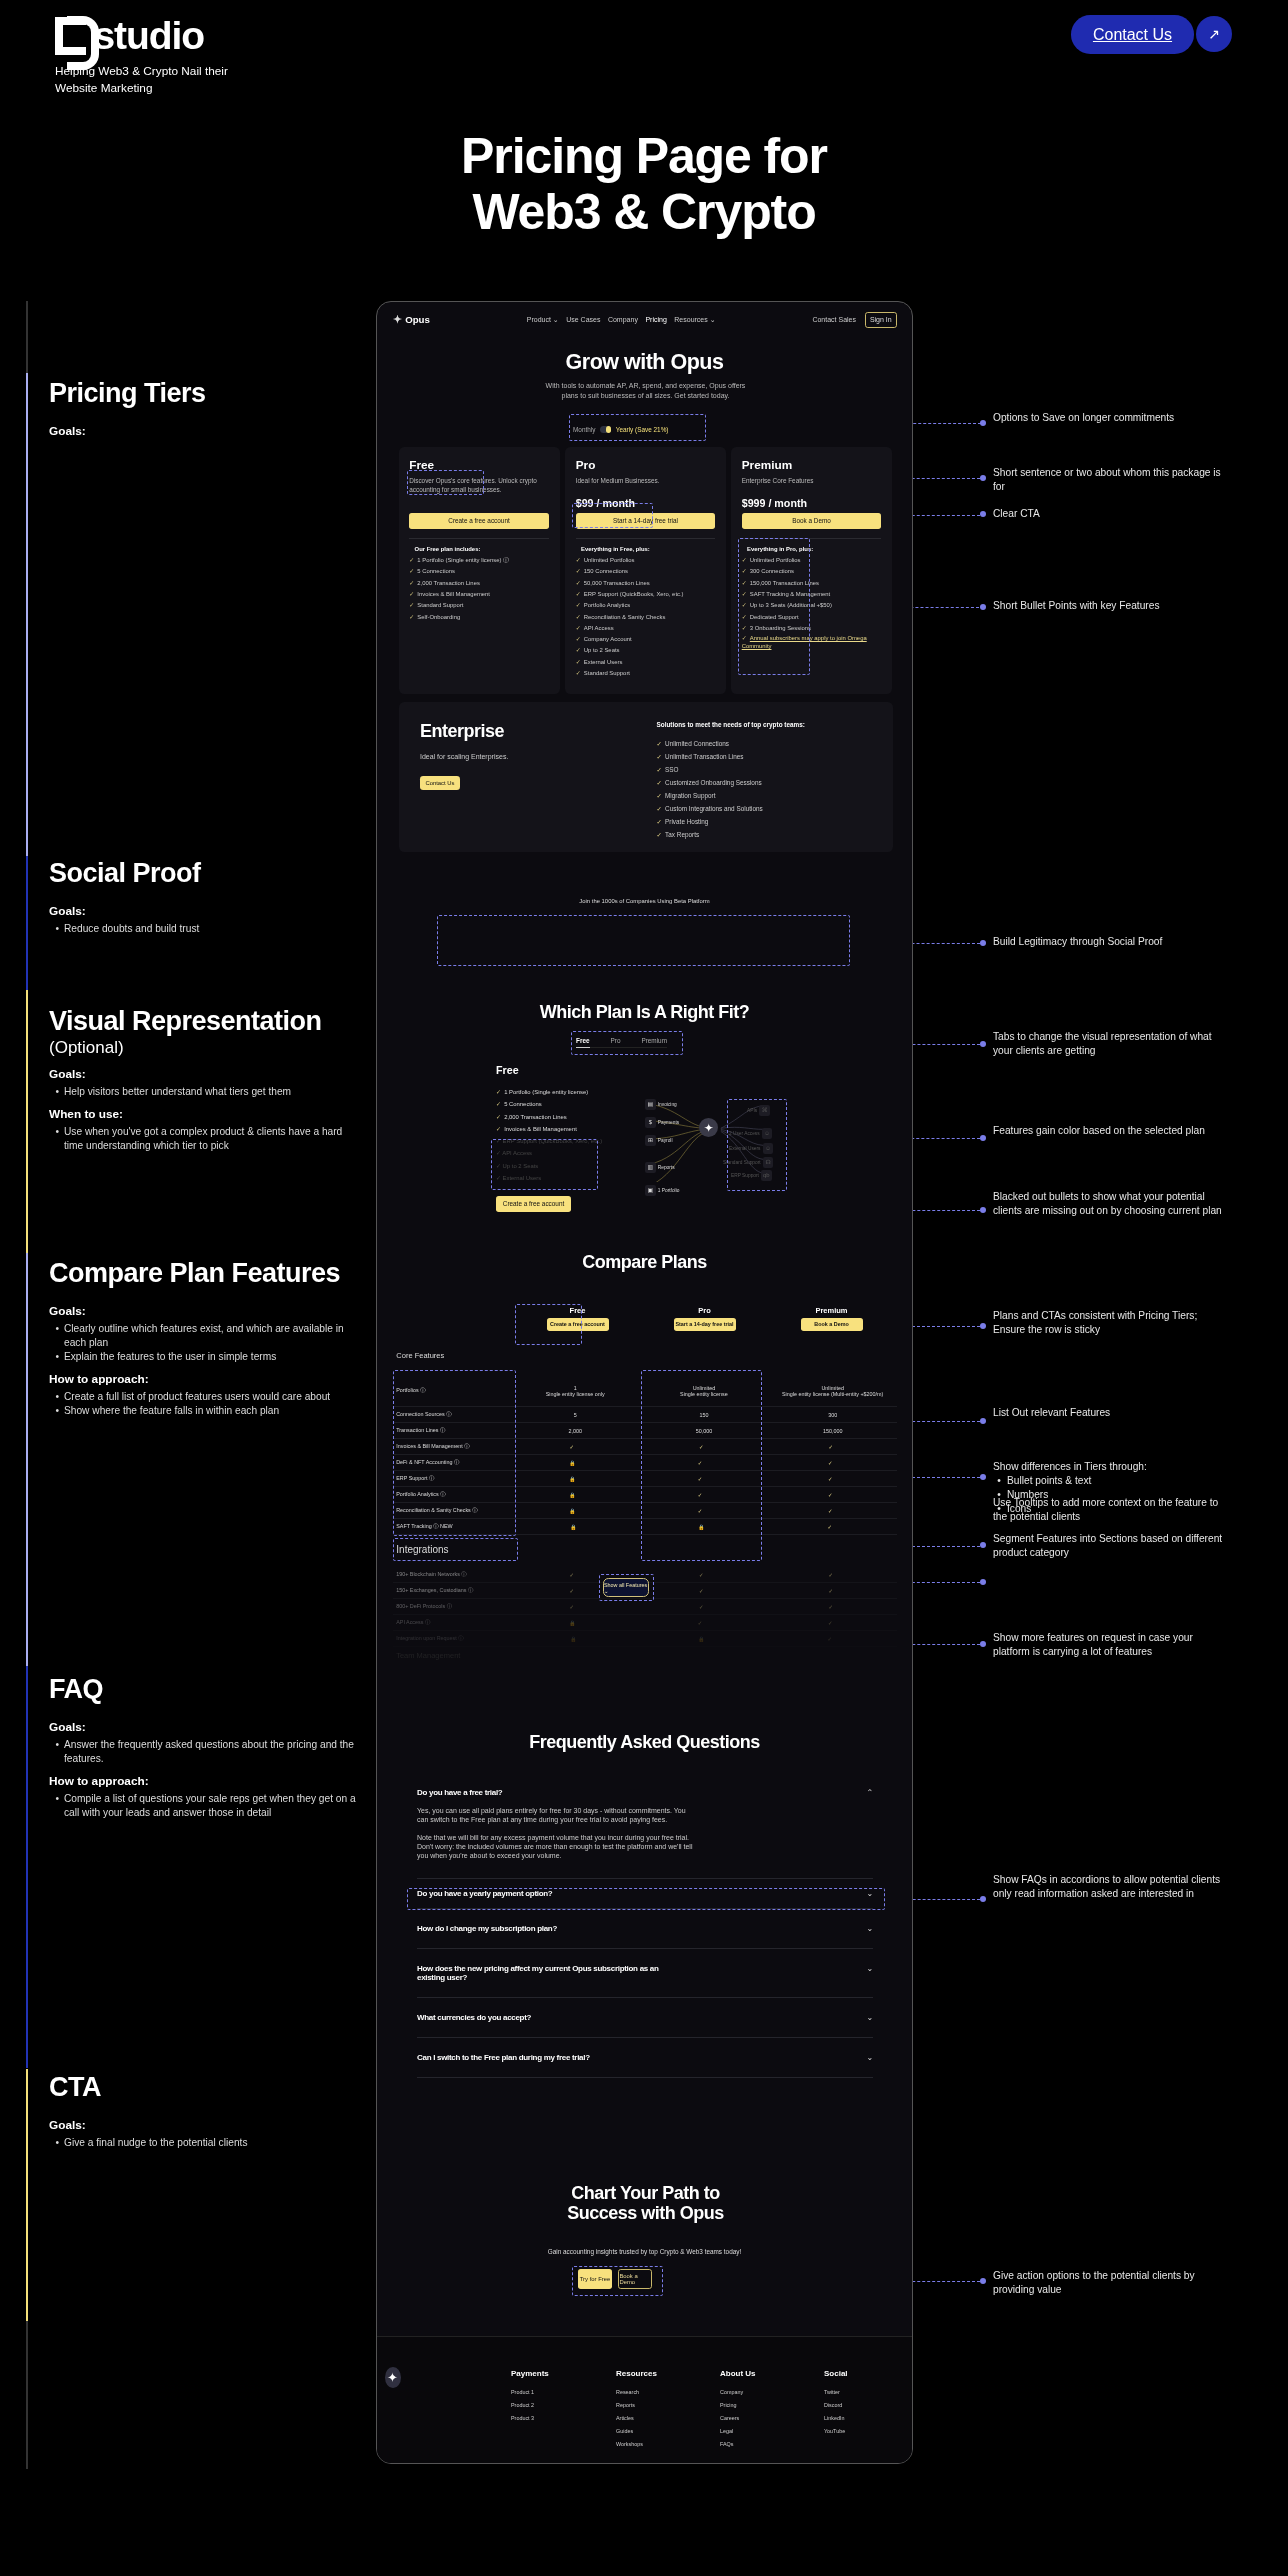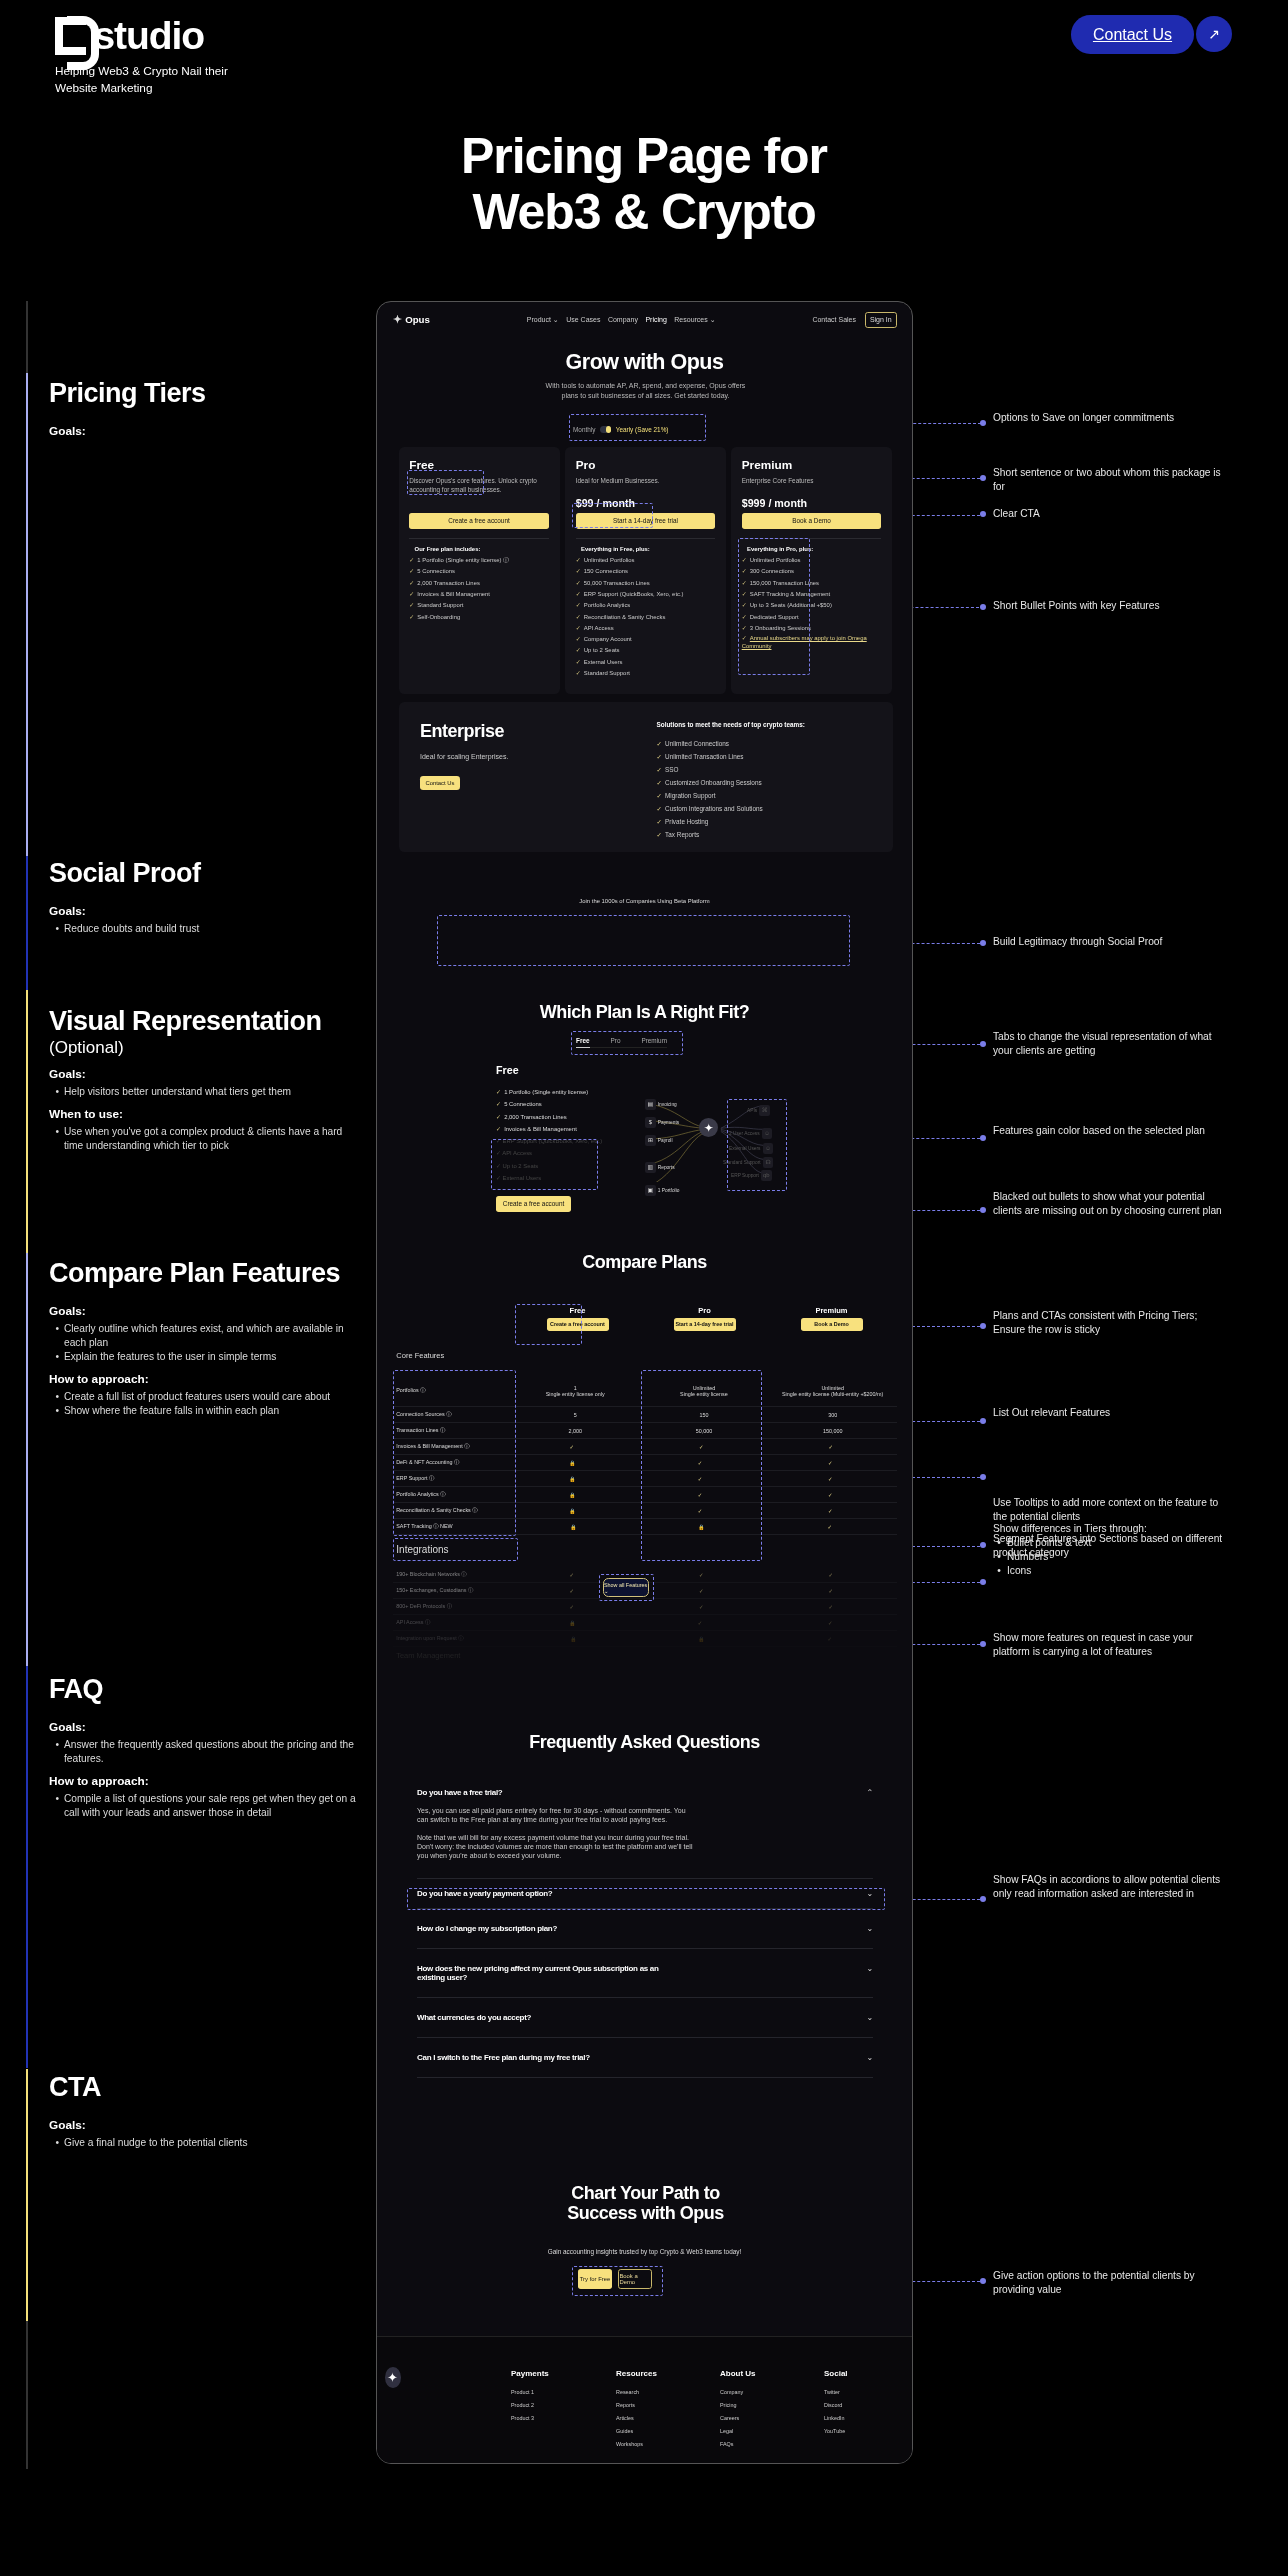--- a/index.html
+++ b/index.html
@@ -189,21 +189,21 @@
 <div class="abs ann" style="top:411px">Options to Save on longer commitments</div>
 <div class="abs ann" style="top:466px">Short sentence or two about whom this package is for</div>
 <div class="abs ann" style="top:507px">Clear CTA</div>
 <div class="abs ann" style="top:599px">Short Bullet Points with key Features</div>
 <div class="abs ann" style="top:935px">Build Legitimacy through Social Proof</div>
 <div class="abs ann" style="top:1030px">Tabs to change the visual representation of what your clients are getting</div>
 <div class="abs ann" style="top:1124px">Features gain color based on the selected plan</div>
 <div class="abs ann" style="top:1190px">Blacked out bullets to show what your potential clients are missing out on by choosing current plan</div>
 <div class="abs ann" style="top:1309px">Plans and CTAs consistent with Pricing Tiers; Ensure the row is sticky</div>
 <div class="abs ann" style="top:1406px">List Out relevant Features</div>
-<div class="abs ann" style="top:1522px">
+<div class="abs ann" style="top:1460px">
   <div>Show differences in Tiers through:</div>
   <ul>
     <li>Bullet points &amp; text</li>
     <li>Numbers</li>
     <li>Icons</li>
   </ul>
 </div>
 <div class="abs ann" style="top:1532px">Segment Features into Sections based on different product category</div>
 <div class="abs ann" style="top:1496px">Use Tooltips to add more context on the feature to the potential clients</div>
 <div class="abs ann" style="top:1631px">Show more features on request in case your platform is carrying a lot of features</div>

